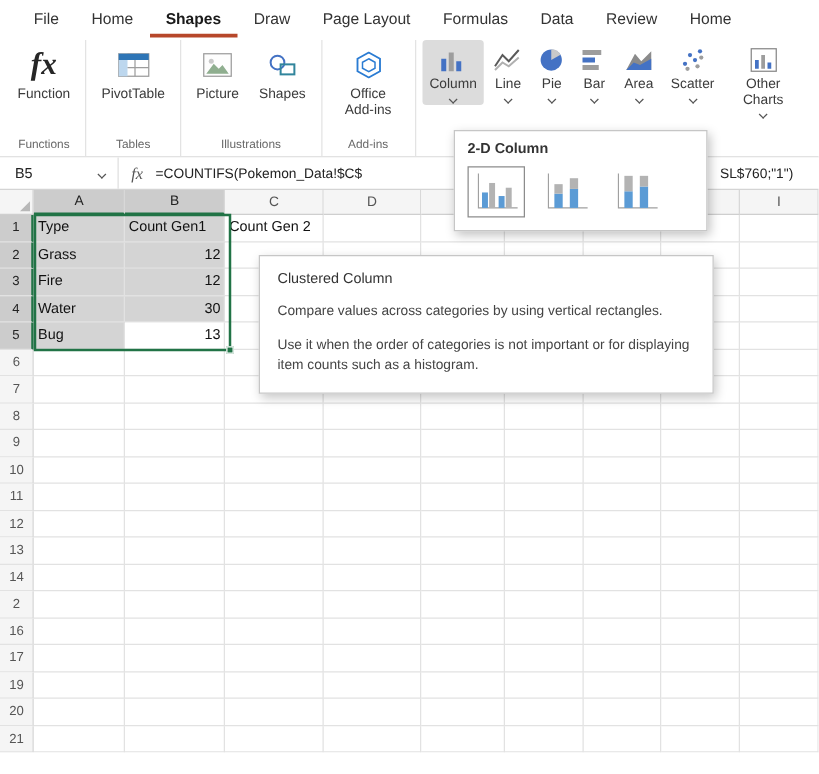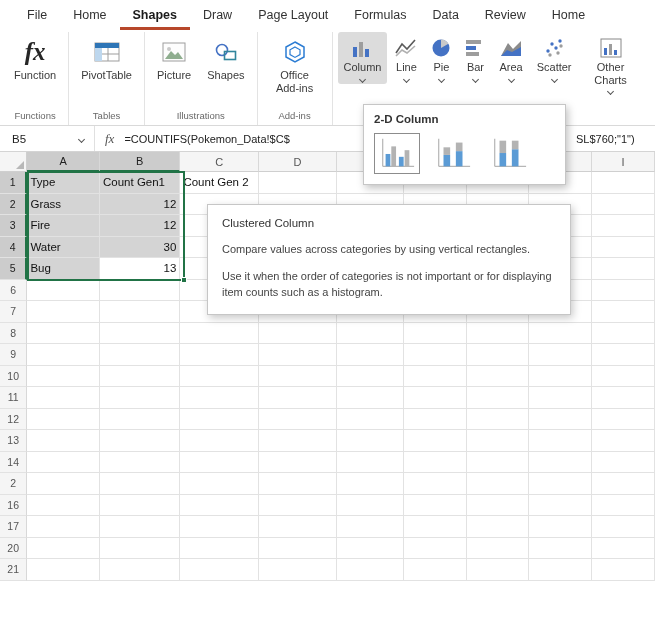--- a/index.html
+++ b/index.html
@@ -463,20 +463,32 @@
         <div class="cell" style="width: 82px;"></div>
         <div class="cell" style="width: 80px;"></div>
         <div class="cell" style="width: 80px;"></div>
         <div class="cell" style="width: 68px;"></div>
         <div class="cell" style="width: 64px;"></div>
         <div class="cell" style="width: 64px;"></div>
         <div class="cell" style="width: 64px;"></div>
         <div class="cell" style="width: 64px;"></div>
       </div>
       <div class="grid-row">
+        <div class="row-hdr">19</div>
+        <div class="cell" style="width: 74px;"></div>
+        <div class="cell" style="width: 82px;"></div>
+        <div class="cell" style="width: 80px;"></div>
+        <div class="cell" style="width: 80px;"></div>
+        <div class="cell" style="width: 68px;"></div>
+        <div class="cell" style="width: 64px;"></div>
+        <div class="cell" style="width: 64px;"></div>
+        <div class="cell" style="width: 64px;"></div>
+        <div class="cell" style="width: 64px;"></div>
+      </div>
+      <div class="grid-row">
         <div class="row-hdr">20</div>
         <div class="cell" style="width: 74px;"></div>
         <div class="cell" style="width: 82px;"></div>
         <div class="cell" style="width: 80px;"></div>
         <div class="cell" style="width: 80px;"></div>
         <div class="cell" style="width: 68px;"></div>
         <div class="cell" style="width: 64px;"></div>
         <div class="cell" style="width: 64px;"></div>
         <div class="cell" style="width: 64px;"></div>
         <div class="cell" style="width: 64px;"></div>

